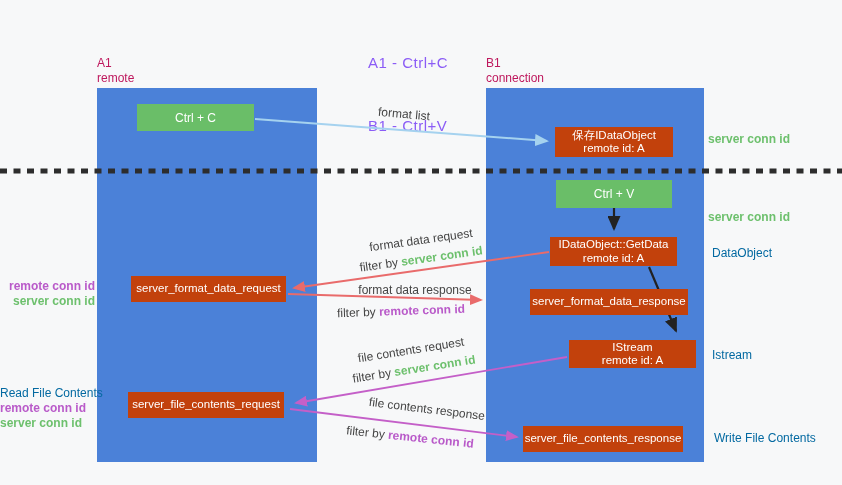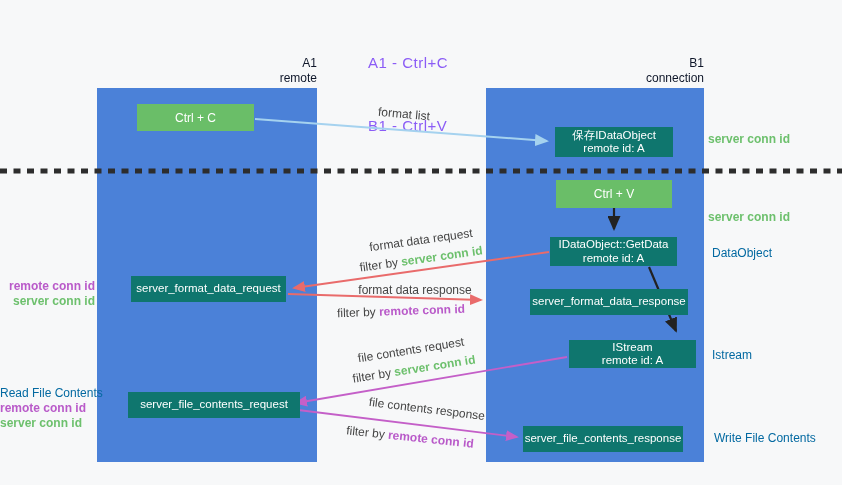--- a/index.html
+++ b/index.html
@@ -10,28 +10,28 @@
     color:#3d3d3d;
   }
   .abs{position:absolute;}
   .title{
     font-size:15px;line-height:21px;color:#8b5cf6;letter-spacing:.5px;white-space:pre;
   }
   .col{
     background:#4b81d8;
   }
   .col-header{
-    text-align:right;font-size:12px;line-height:15px;color:#0f172a;
+    text-align:left;font-size:12px;line-height:15px;color:#be185d;
   }
   .gbox{
     background:#6abe68;color:#ffffff;font-size:12px;
     display:flex;align-items:center;justify-content:center;
   }
   .obox{
-    background:#0f766e;color:#ffffff;font-size:11.5px;line-height:13.5px;
+    background:#c2410c;color:#ffffff;font-size:11.5px;line-height:13.5px;
     display:flex;flex-direction:column;align-items:center;justify-content:center;text-align:center;
   }
   .arrow-label{
     font-size:12px;color:#454545;white-space:nowrap;
     transform-origin:center center;
   }
   .center-rot{transform:translate(-50%,-50%);}
   .k-green{color:#6dc06d;font-weight:bold;}
   .k-purple{color:#b95ac9;font-weight:bold;}
   .side-label{font-size:12px;line-height:15px;white-space:nowrap;}
@@ -118,21 +118,21 @@
 
   <div class="abs obox z4" style="left:487px;top:289px;width:158px;height:26px;margin-left:43px;">
     <div>server_format_data_response</div>
   </div>
 
   <div class="abs obox z4" style="left:569px;top:340px;width:127px;height:28px;">
     <div>IStream</div>
     <div>remote id: A</div>
   </div>
 
-  <div class="abs obox z4" style="left:128px;top:392px;width:172px;height:26px;">
+  <div class="abs obox z4" style="left:128px;top:392px;width:156px;height:26px;">
     <div>server_file_contents_request</div>
   </div>
 
   <div class="abs obox z4" style="left:523px;top:426px;width:160px;height:26px;">
     <div>server_file_contents_response</div>
   </div>
 
   <div class="abs arrow-label center-rot z5" style="left:404px;top:114px;transform:translate(-50%,-50%) rotate(5deg);">format list</div>
 
   <div class="abs arrow-label center-rot z5" style="left:421px;top:240px;transform:translate(-50%,-50%) rotate(-8deg);">format data request</div>

